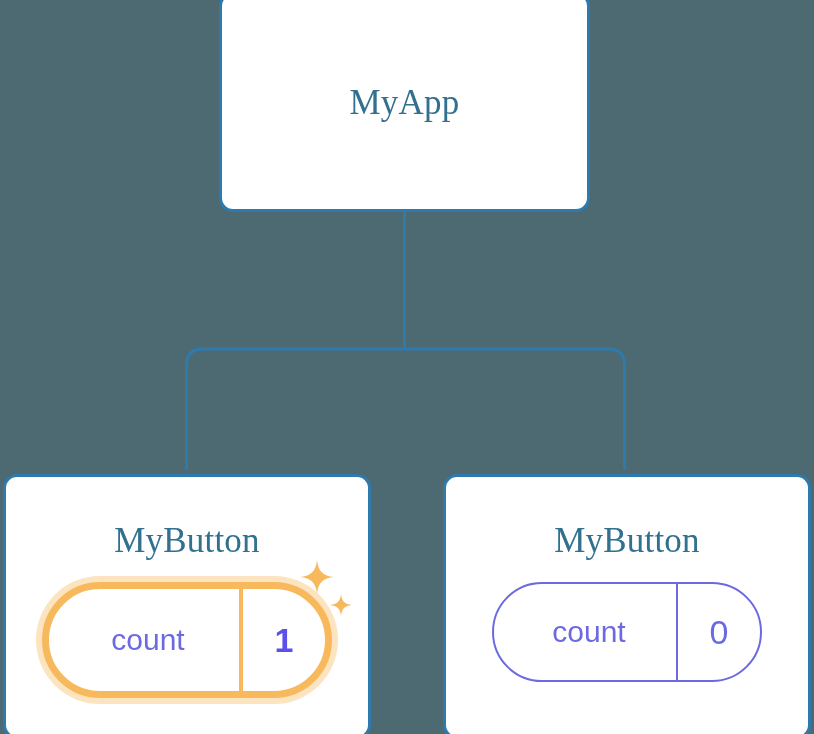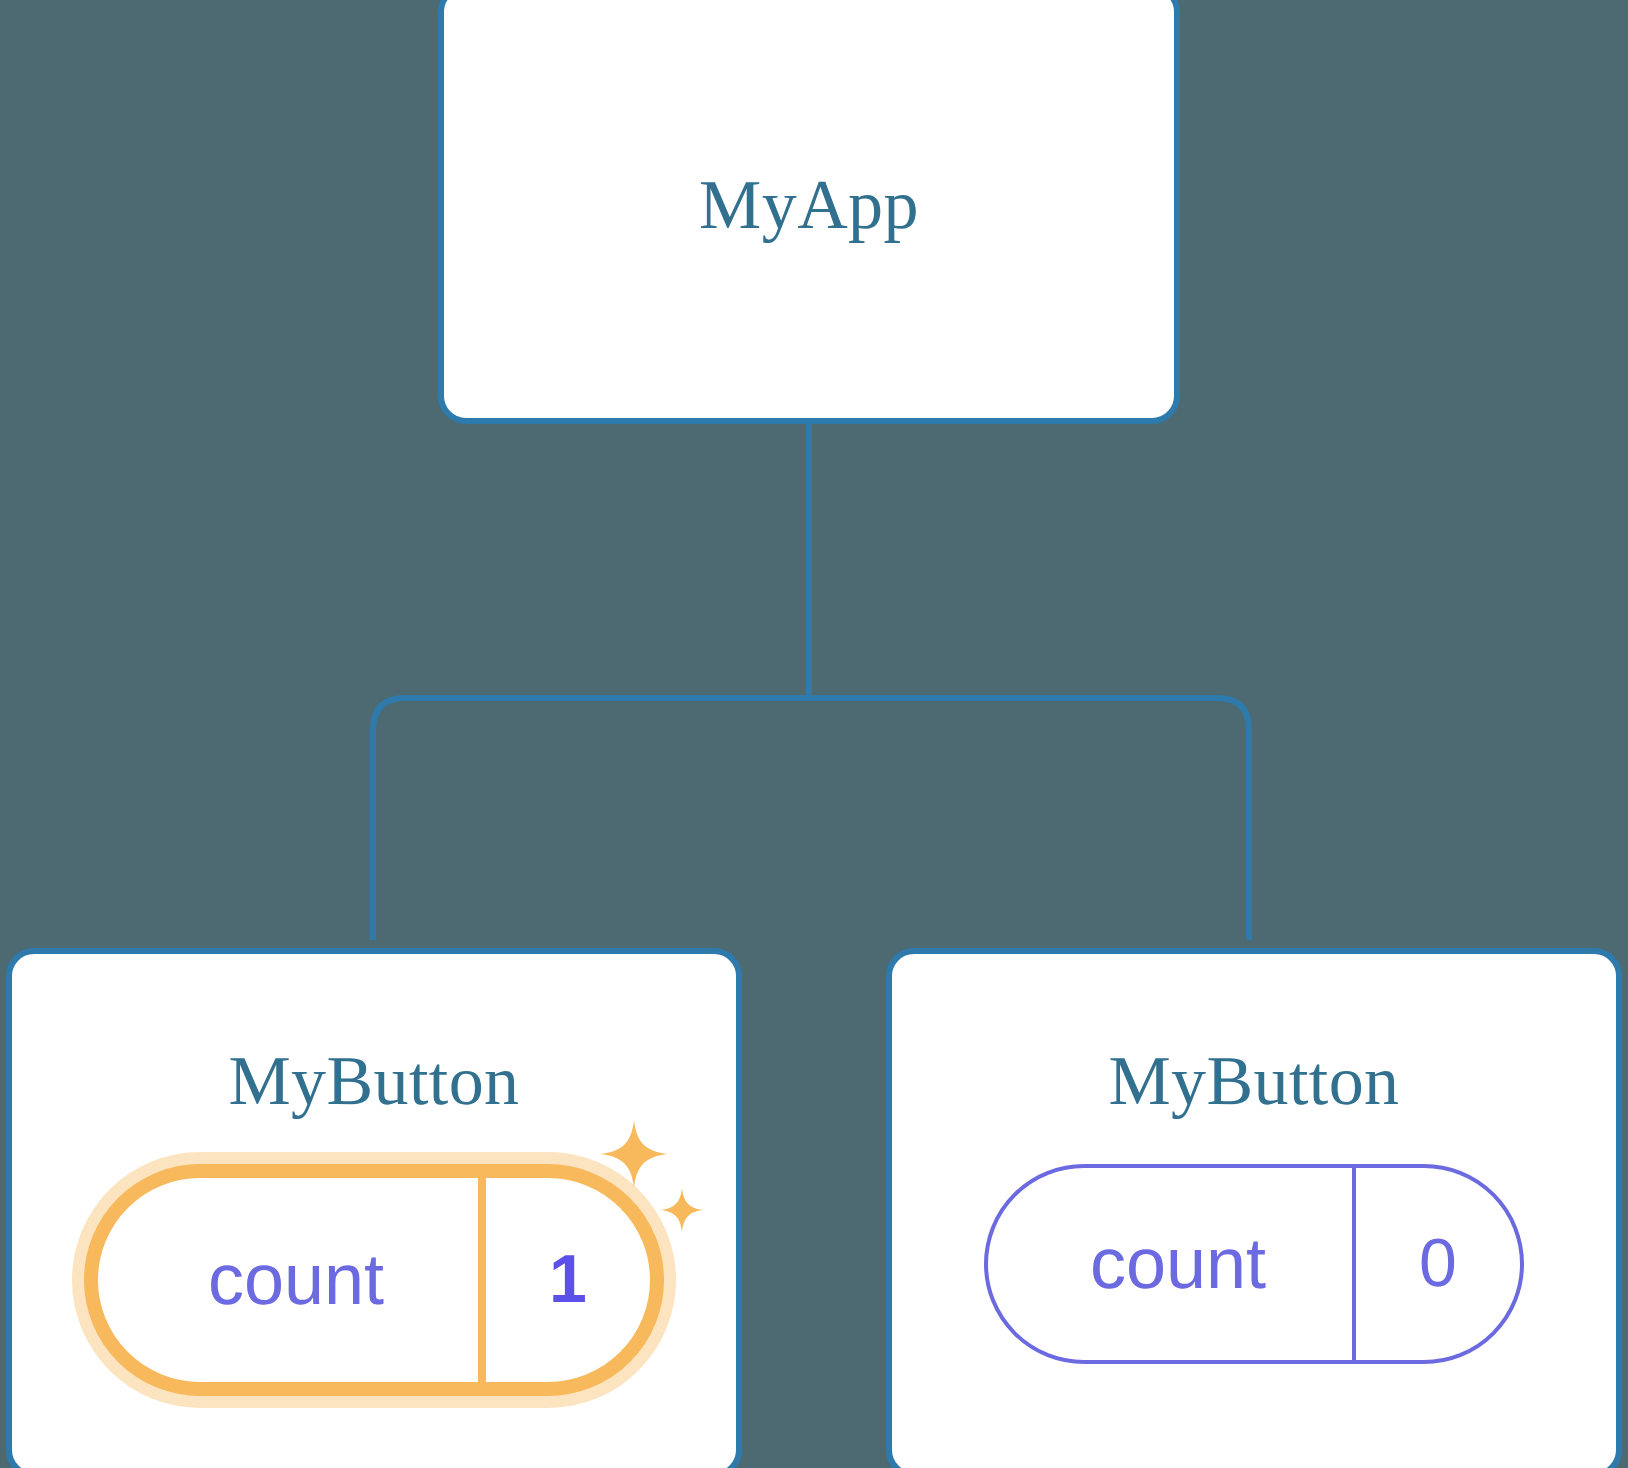--- a/index.html
+++ b/index.html
@@ -128,21 +128,21 @@
   .state-pill.highlight .pill-divider {
     background: #F7B95C;
     width: 4px;
   }
 
   .pill-key {
     flex: 1 1 auto;
     display: flex;
     align-items: center;
     justify-content: center;
-    font-size: 36px;
+    font-size: 30px;
     padding: 0 6px 0 14px;
     white-space: nowrap;
   }
   .pill-divider {
     flex: 0 0 auto;
     align-self: stretch;
   }
   .pill-val {
     flex: 0 0 82px;
     display: flex;

